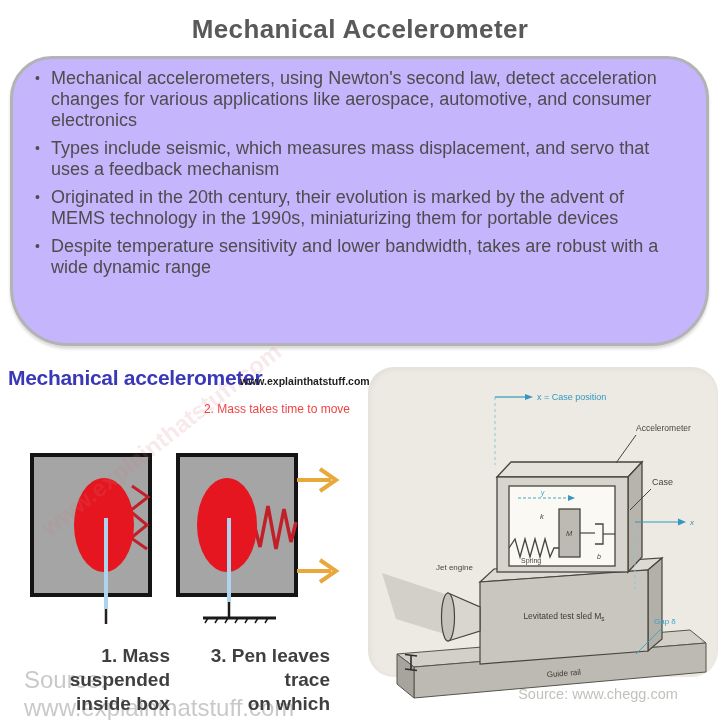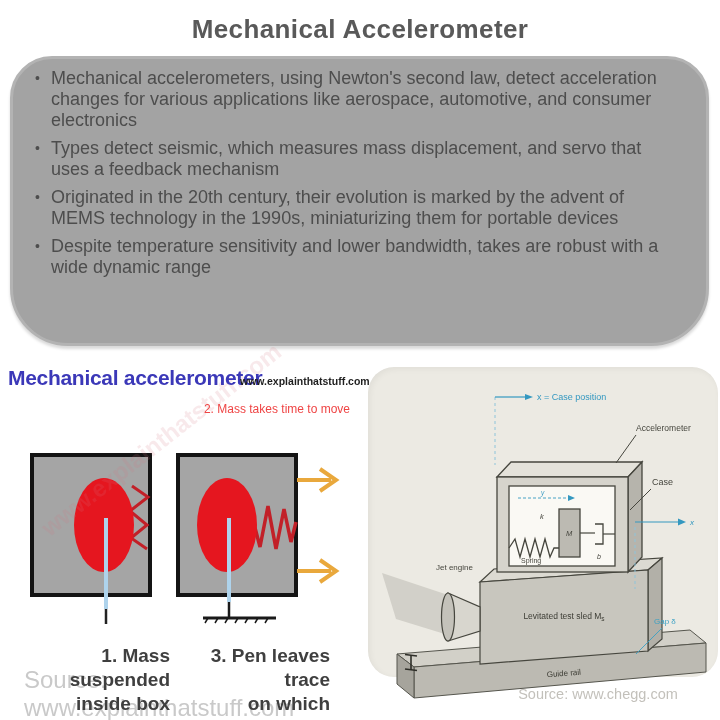--- a/index.html
+++ b/index.html
@@ -6,21 +6,21 @@
   html,body { width:720px; height:720px; background:#ffffff; overflow:hidden;
               font-family:"Liberation Sans", sans-serif; }
   .page { position:relative; width:720px; height:720px; background:#fff; }
 
   
   .title { position:absolute; top:14px; left:0; width:720px; text-align:center;
            font-size:26px; font-weight:600; letter-spacing:0.4px; color:#595959; }
 
   
   .bubble { position:absolute; left:10px; top:56px; width:699px; height:290px;
-            border:3px solid #b3b3b3; background:#a3a3a3;
+            border:3px solid #b3b3b3; background:#c4b5fd;
             border-radius:42px 42px 58px 58px;
             box-shadow:0 3px 3px rgba(0,0,0,0.15);
             padding:9px 26px 0 22px; }
   .bubble ul { list-style:none; }
   .bubble li { position:relative; padding-left:16px; margin-bottom:7px;
                font-size:18px; line-height:21px; color:#4d4d4d; }
   .bubble li::before { content:"•"; position:absolute; left:0; top:0;
                        font-size:14px; color:#4d4d4d; }
 
   
@@ -53,21 +53,21 @@
 </head>
 <body>
 
 <div class="page">
 
   <div class="title">Mechanical Accelerometer</div>
 
   <div class="bubble">
     <ul>
       <li>Mechanical accelerometers, using Newton's second law, detect acceleration changes for various applications like aerospace, automotive, and consumer electronics</li>
-      <li>Types detect seismic, which measures mass displacement, and servo that uses a feedback mechanism</li>
+      <li>Types include seismic, which measures mass displacement, and servo that uses a feedback mechanism</li>
       <li>Originated in the 20th century, their evolution is marked by the advent of MEMS technology in the 1990s, miniaturizing them for portable devices</li>
       <li>Despite temperature sensitivity and lower bandwidth, takes are robust with a wide dynamic range</li>
     </ul>
   </div>
 
   <div class="left-diagram">
 
     <svg class="ld-svg" width="366" height="360" viewBox="0 0 366 360">
 
       <rect x="32" y="95" width="118" height="140" stroke="#141414" stroke-width="4" fill="#a5a5a5"></rect>

